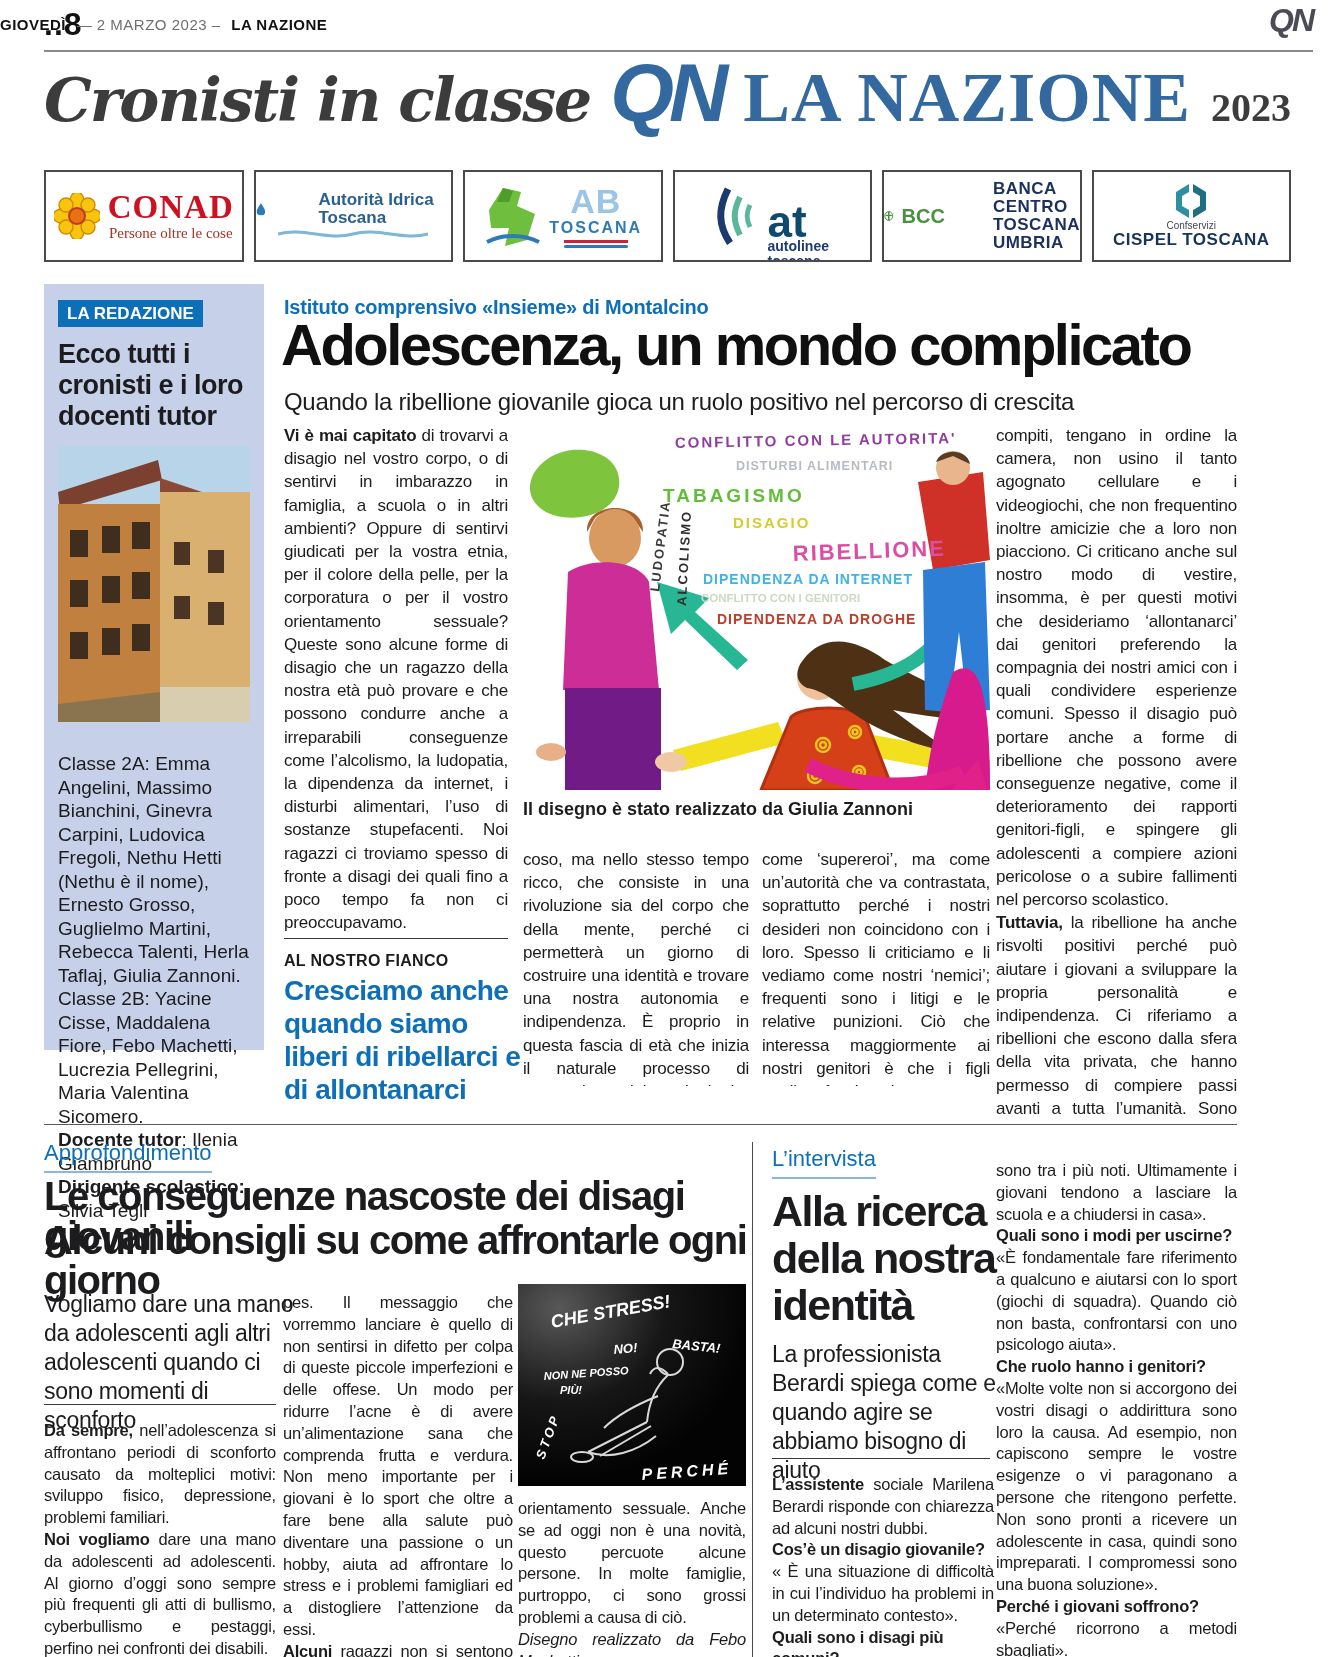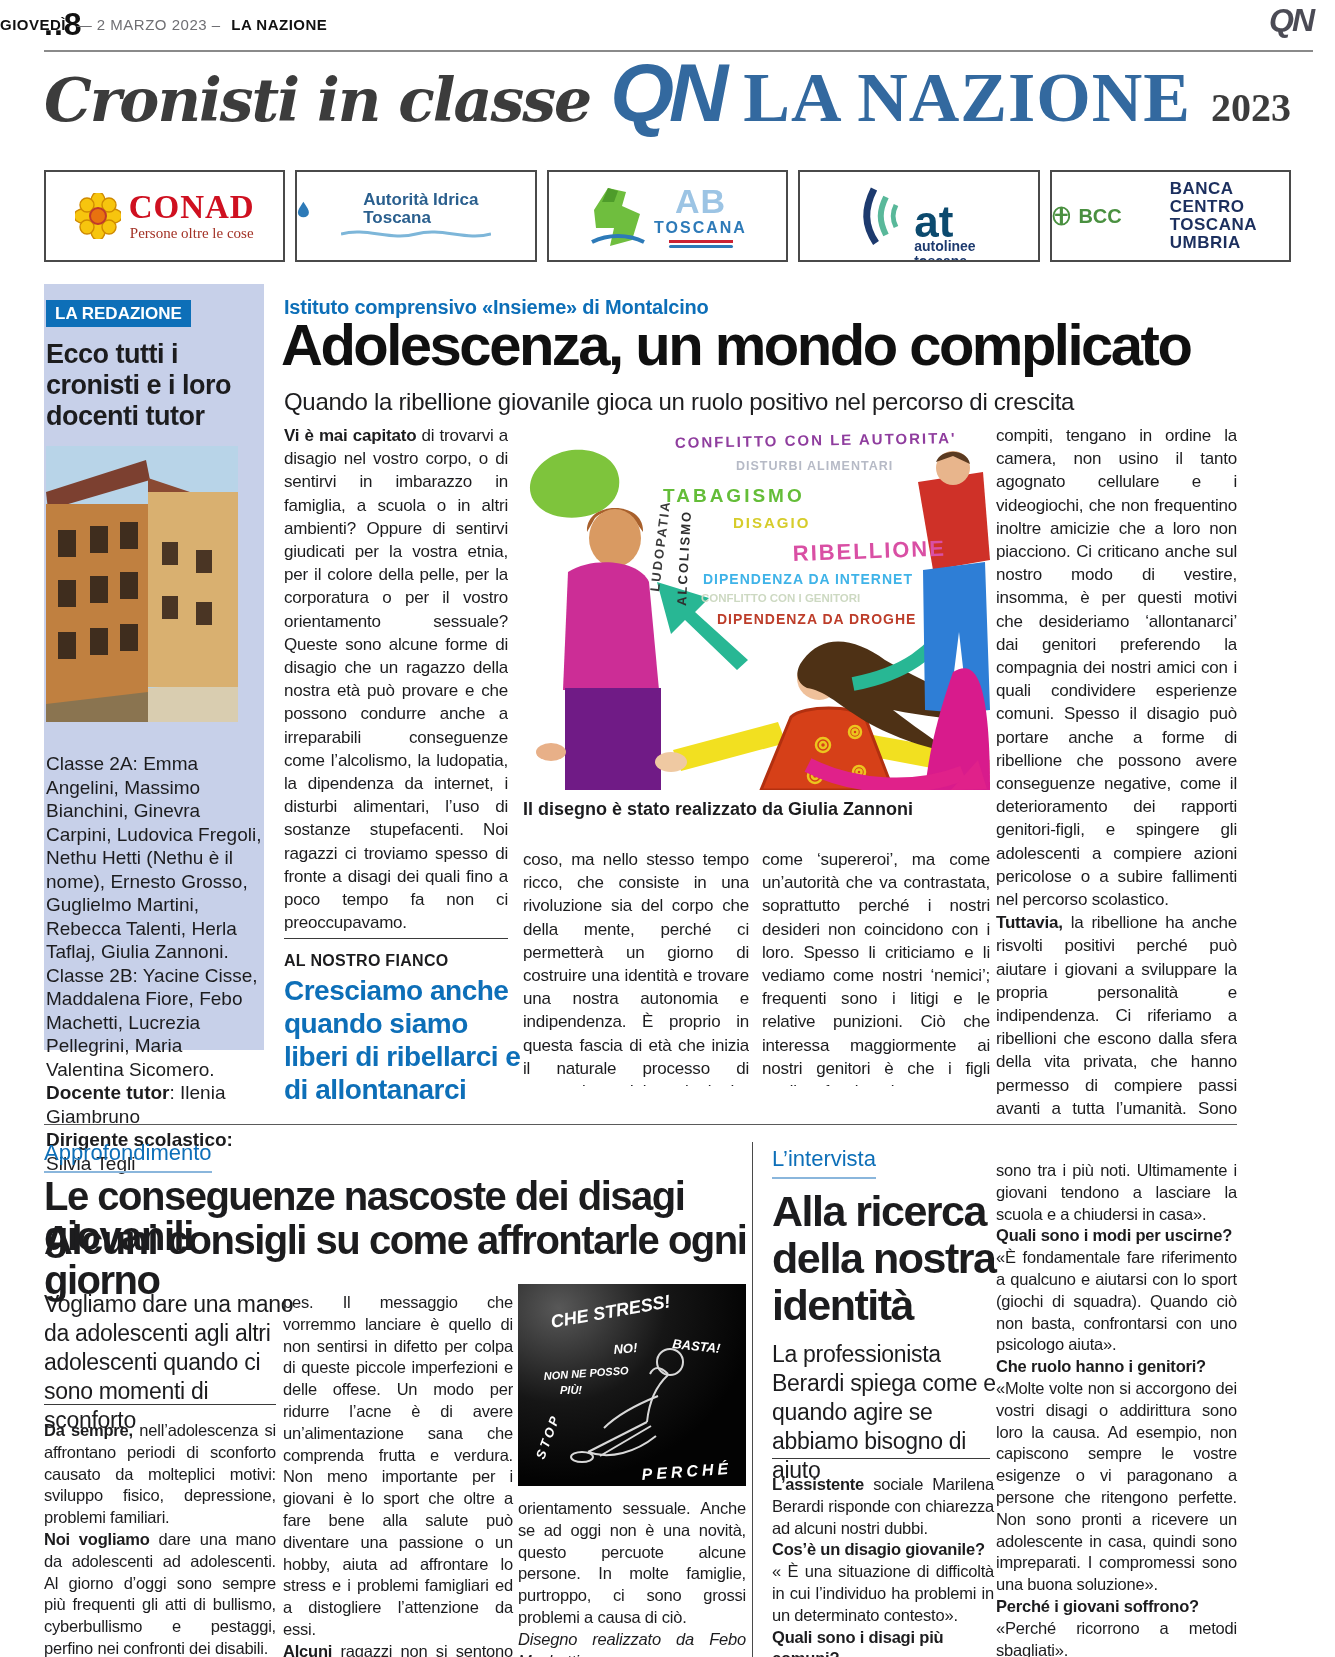--- a/index.html
+++ b/index.html
@@ -41,21 +41,21 @@
   .ab-bluebar{width:64px;height:3px;background:#2d7ab8;margin-top:2px;border-radius:2px;}
   .at-abbr{font-size:44px;font-weight:900;color:#0c4a6e;line-height:.8;margin-top:40px;}
   .at-sub{font-size:14px;font-weight:700;color:#1d3a6e;}
   .bcc-abbr{font-size:20px;font-weight:800;color:#4a9040;margin-right:4px;}
   .bcc-l{font-size:17px;font-weight:800;color:#1c2f5e;letter-spacing:.5px;margin-left:36px;}
   .cis-small{font-size:10px;color:#44464e;margin-top:2px;}
   .cis-name{font-size:17px;font-weight:900;color:#17335e;letter-spacing:.5px;}
 
   
   .sidebar{left:44px;top:284px;width:220px;height:766px;background:#c7d0e9;
-           padding:16px 2px;box-sizing:border-box;}
+           padding:16px 14px;box-sizing:border-box;}
   .badge{display:inline-block;background:#0d6fb8;color:#fff;font-weight:800;
          font-size:17px;padding:4px 9px 3px;}
   .side-title{font-size:27px;font-weight:800;line-height:31px;margin-top:12px;letter-spacing:-.5px;}
   .side-photo{width:192px;height:276px;margin-top:14px;display:block;}
   .side-body{font-size:19px;line-height:23.5px;margin-top:30px;}
   .side-body p{margin:0;}
 
   
   .kicker{left:284px;top:296px;font-size:20px;font-weight:800;color:#0d6fb8;letter-spacing:-.2px;}
   .headline{left:281px;top:316px;width:965px;font-size:58px;font-weight:800;
@@ -185,20 +185,30 @@
     <div class="sp">
       <svg width="24" height="26" viewBox="0 0 24 26">
         <ellipse cx="12" cy="13" rx="10" ry="11" fill="none" stroke="#4a9040" stroke-width="2.4"></ellipse>
         <rect x="10" y="2" width="4" height="22" fill="#4a9040"></rect>
         <rect x="4" y="10" width="16" height="3" fill="#4a9040"></rect>
       </svg>
       <span class="bcc-abbr">BCC</span>
       <div class="colc" style="align-items:flex-start;">
         <span class="bcc-l">BANCA CENTRO</span>
         <span class="bcc-l">TOSCANA UMBRIA</span>
+      </div>
+    </div>
+    <div class="sp">
+      <div class="colc">
+        <svg width="34" height="36" viewBox="0 0 34 36">
+          <polygon points="15,1 2,9 2,27 15,35 15,27 8,23 8,13 15,9" fill="#2e8fa0"></polygon>
+          <polygon points="19,1 32,9 32,27 19,35 19,27 26,23 26,13 19,9" fill="#1f6f80"></polygon>
+        </svg>
+        <span class="cis-small">Confservizi</span>
+        <span class="cis-name">CISPEL TOSCANA</span>
       </div>
     </div>
   </div>
 
   <div class="abs sidebar">
     <span class="badge">LA REDAZIONE</span>
     <div class="side-title">Ecco tutti i cronisti e i loro docenti tutor</div>
     <svg class="side-photo" viewBox="0 0 192 276">
       <rect x="0" y="0" width="192" height="276" fill="#b8d4e8"></rect>
       <polygon points="0,250 192,235 192,276 0,276" fill="#d9cdb0"></polygon>

